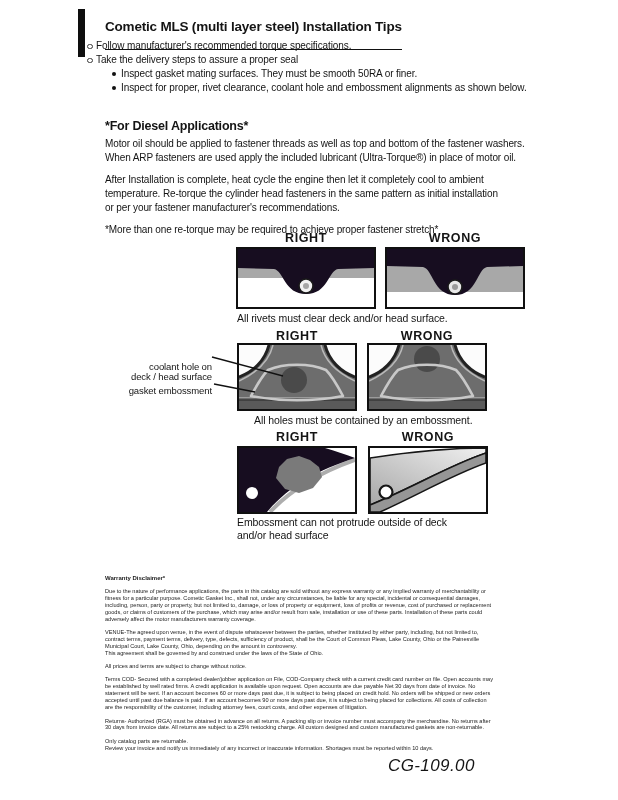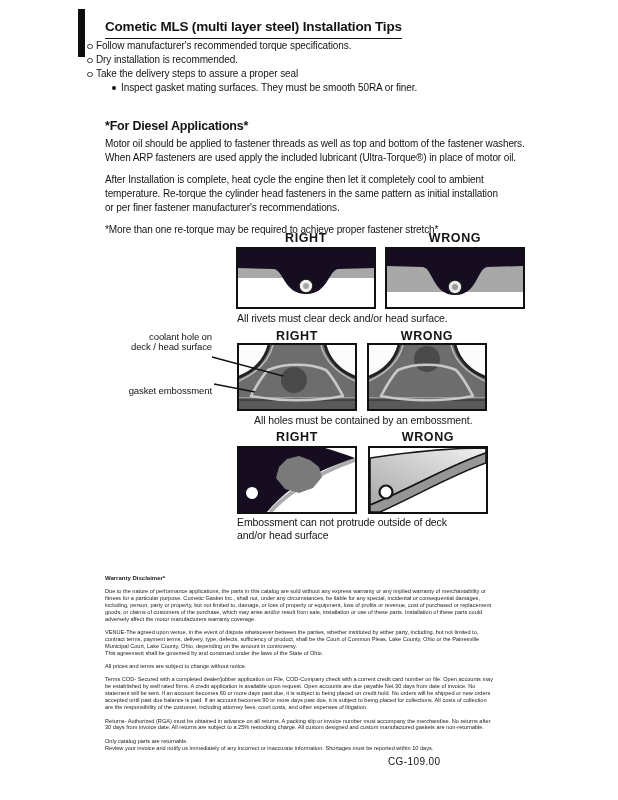--- a/index.html
+++ b/index.html
@@ -1,20 +1,20 @@
 <!DOCTYPE html>
 <html style="--ink: #141414; --dblack: #170d20; --deck: #a8a8a8; --plate: #6d6d6d; --hole: #4a4a4a; --emboss: #c8c8c8;"><head>
 <meta charset="utf-8">
 <style>
   html,body{margin:0;padding:0;background:#fff;}
   .page{position:relative;width:618px;height:800px;background:#fff;overflow:hidden;
         font-family:"Liberation Sans", sans-serif;color:var(--ink,#111);}
   .edge-mark{position:absolute;left:78px;top:9px;width:7px;height:48px;background:#0e0e0e;}
   .title{position:absolute;left:105px;top:19px;margin:0;font-size:13.5px;font-weight:bold;
-         letter-spacing:-0.2px;border-bottom:1.6px solid #111;padding-bottom:4px;display:inline-block;}
+         letter-spacing:-0.2px;border-bottom:1.6px solid #111;padding-bottom:15px;display:inline-block;}
   ul.tips{position:absolute;left:87px;top:39px;margin:0;padding:0;list-style:none;
           font-size:10px;line-height:14px;letter-spacing:-0.1px;width:470px;}
   ul.tips li{position:relative;padding-left:9px;}
   ul.tips li.top::before{content:"";position:absolute;left:0;top:4.6px;width:3.6px;height:3.6px;
           border:1px solid #3a3a3a;border-radius:50%;}
   ul.tips li.sub{margin-left:25px;}
   ul.tips li.sub::before{content:"";position:absolute;left:0;top:5.2px;width:4.2px;height:4.2px;
           background:#111;border-radius:50%;}
   .diesel{position:absolute;left:105px;top:119px;width:452px;}
   .diesel h2{margin:0;font-size:12.5px;font-weight:bold;letter-spacing:-0.2px;}
@@ -25,45 +25,45 @@
   .dbox svg{display:block;}
   .dg-caption{position:absolute;margin:0;font-size:10.5px;font-weight:normal;letter-spacing:-0.1px;
               line-height:12.5px;white-space:pre-line;}
   .callout{position:absolute;font-size:9.5px;line-height:10px;text-align:right;letter-spacing:-0.1px;
            white-space:pre-line;}
   .pointer-overlay{position:absolute;left:105px;top:345px;width:200px;height:55px;overflow:visible;}
   .legal{position:absolute;left:105px;top:575px;width:452px;font-size:5.6px;line-height:6.9px;
          letter-spacing:0;color:#1c1c1c;}
   .legal h3{margin:0 0 6px 0;font-size:6px;font-weight:bold;}
   .legal p{margin:0 0 6.5px 0;white-space:pre-line;}
-  .doc-code{position:absolute;left:388px;top:756px;margin:0;font-size:10px;letter-spacing:0.4px;}
+  .doc-code{position:absolute;left:388px;top:756px;margin:0;font-size:17px;letter-spacing:0.4px;font-style:italic;}
 </style>
 </head>
 <body>
 
 <div class="page">
 
   <div class="edge-mark"></div>
 
   <h1 class="title">Cometic MLS (multi layer steel) Installation Tips</h1>
 
   <ul class="tips">
     <li class="top">Follow manufacturer's recommended torque specifications.</li>
-    <li class="top">Dry installation is recommended.</li>
     <li class="top">Take the delivery steps to assure a proper seal</li>
     <li class="sub">Inspect gasket mating surfaces.  They must be smooth 50RA or finer.</li>
+    <li class="sub">Inspect for proper, rivet clearance, coolant hole and embossment alignments as shown below.</li>
   </ul>
 
   <section class="diesel">
     <h2>*For Diesel Applications*</h2>
     <p>Motor oil should be applied to fastener threads as well as top and bottom of the fastener washers.
 When ARP fasteners are used apply the included lubricant (Ultra-Torque®) in place of motor oil.</p>
     <p class="gap">After Installation is complete, heat cycle the engine then let it completely cool to ambient
 temperature. Re-torque the cylinder head fasteners in the same pattern as initial installation
-or per finer fastener manufacturer's recommendations.</p>
+or per your fastener manufacturer's recommendations.</p>
     <p class="gap">*More than one re-torque may be required to achieve proper fastener stretch*</p>
   </section>
 
   <div class="dg-label" style="left:236px;top:231px;width:140px;">RIGHT</div>
   <div class="dg-label" style="left:385px;top:231px;width:140px;">WRONG</div>
 
   <div class="dbox" style="left:236px;top:247px;">
     <svg width="136" height="58" viewBox="0 0 136 58">
       <rect width="136" height="58" fill="#ffffff"></rect>
       <rect y="19" width="136" height="10" fill="var(--deck)"></rect>
@@ -79,21 +79,21 @@
       <path d="M0,0 H136 V17 L100,18 C90,20 90,46 68,46 C46,46 46,20 36,18 L0,17 Z" fill="var(--dblack)"></path>
       <circle cx="68" cy="38" r="7" fill="#e8e8e8" stroke="#1a1a1a" stroke-width="1.6"></circle>
       <circle cx="68" cy="38" r="3" fill="#9a9a9a"></circle>
     </svg>
   </div>
   <p class="dg-caption" style="left:237px;top:312px;">All rivets must clear deck and/or head surface.</p>
 
   <div class="dg-label" style="left:237px;top:329px;width:120px;">RIGHT</div>
   <div class="dg-label" style="left:367px;top:329px;width:120px;">WRONG</div>
 
-  <div class="callout" style="left:118px;top:332px;width:94px;">coolant hole on
+  <div class="callout" style="left:118px;top:362px;width:94px;">coolant hole on
 deck / head surface</div>
   <div class="callout" style="left:118px;top:386px;width:94px;">gasket embossment</div>
 
   <div class="dbox" style="left:237px;top:343px;">
     <svg width="116" height="64" viewBox="0 0 116 64">
       <rect width="116" height="64" fill="var(--plate)"></rect>
       <rect y="55" width="116" height="9" fill="#5a5a5a"></rect>
       <line x1="0" y1="55" x2="116" y2="55" stroke="#3a3a3a" stroke-width="1.5"></line>
       <line x1="0" y1="52.5" x2="116" y2="52.5" stroke="#9b9b9b" stroke-width="1"></line>
       <path d="M0,0 H30 C26,16 14,27 0,32 Z" fill="#fcfcfc"></path>

